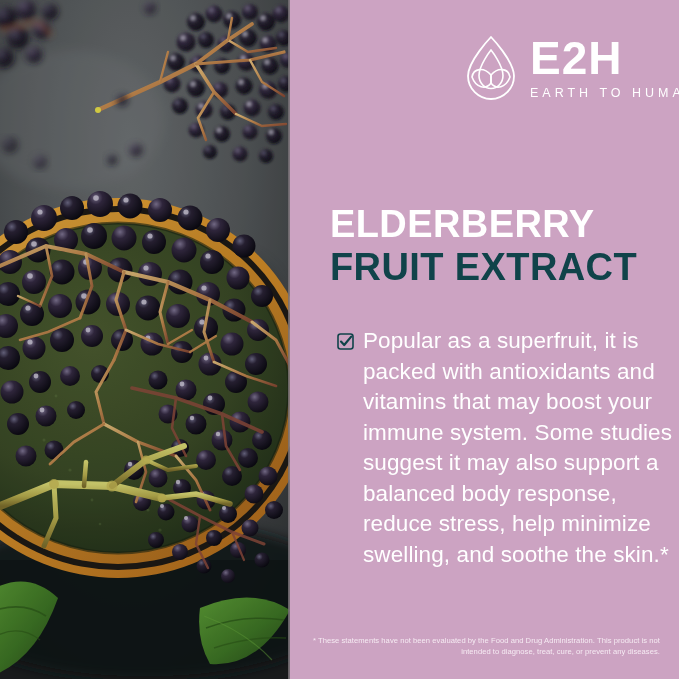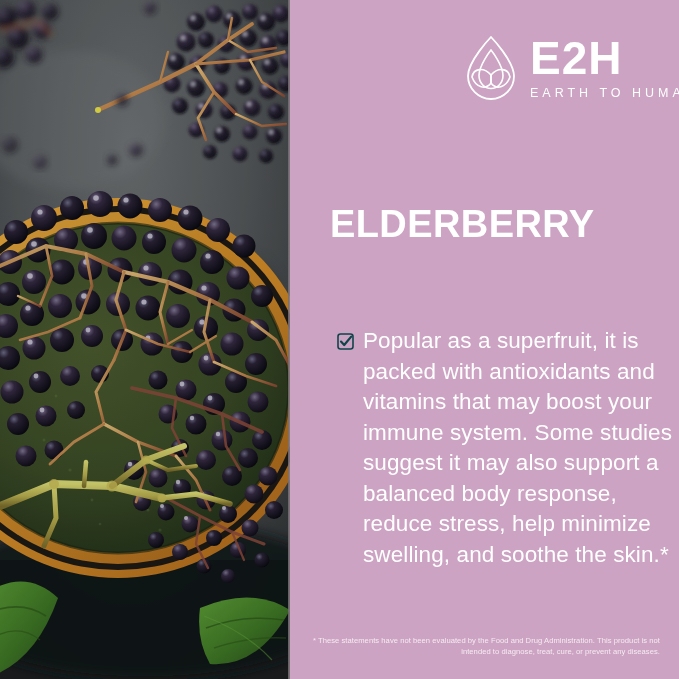--- a/index.html
+++ b/index.html
@@ -543,20 +543,21 @@
       </svg>
       <div class="logo-text-block">
         <span class="logo-word">E2H</span>
 
         <span class="logo-tag">EARTH TO HUMANS</span>
       </div>
     </div>
 
     <div class="title-block">
       <div class="title-1">ELDERBERRY</div>
+      <div class="title-2">FRUIT EXTRACT</div>
     </div>
 
     <div class="bullet-row">
       <svg class="check-icon" viewBox="0 0 17 17">
         <rect x="1" y="1" width="15" height="15" rx="2.5" ry="2.5" fill="none" stroke="#10434A" stroke-width="1.6"></rect>
         <path d="M4 8.6 L7.2 12 L14.2 3.6" fill="none" stroke="#10434A" stroke-width="2.2" stroke-linecap="round" stroke-linejoin="round"></path>
       </svg>
       <div class="bullet-text">Popular as a superfruit, it is packed with antioxidants and vitamins that may boost your immune system. Some studies suggest it may also support a balanced body response, reduce stress, help minimize swelling, and soothe the skin.*</div>
     </div>
 

